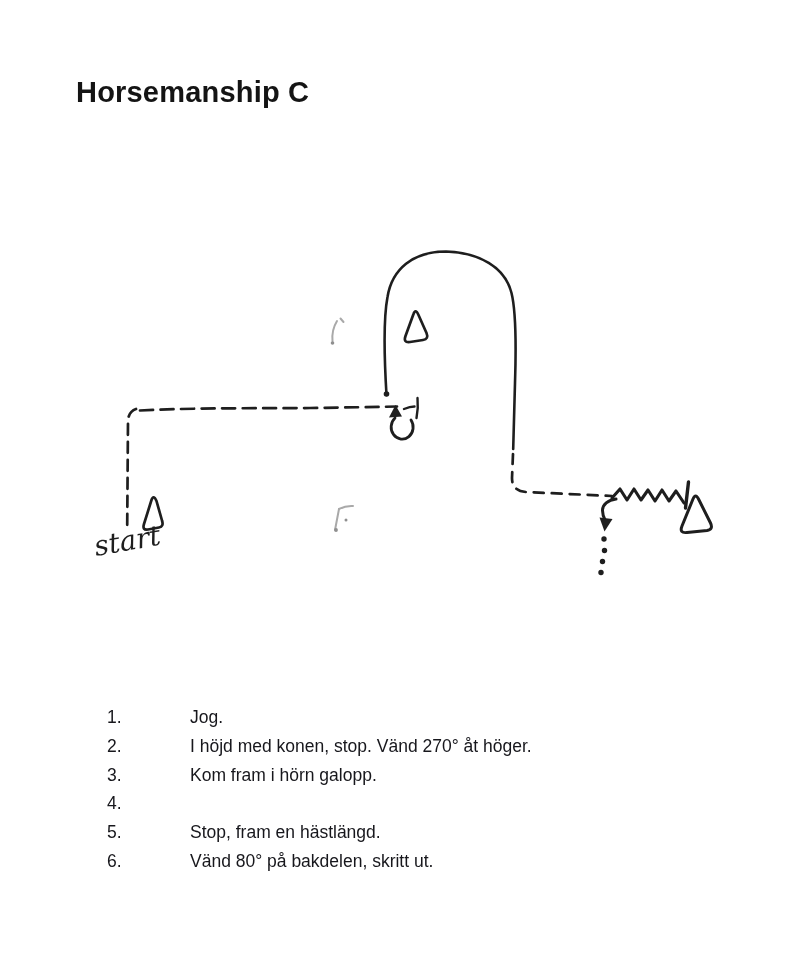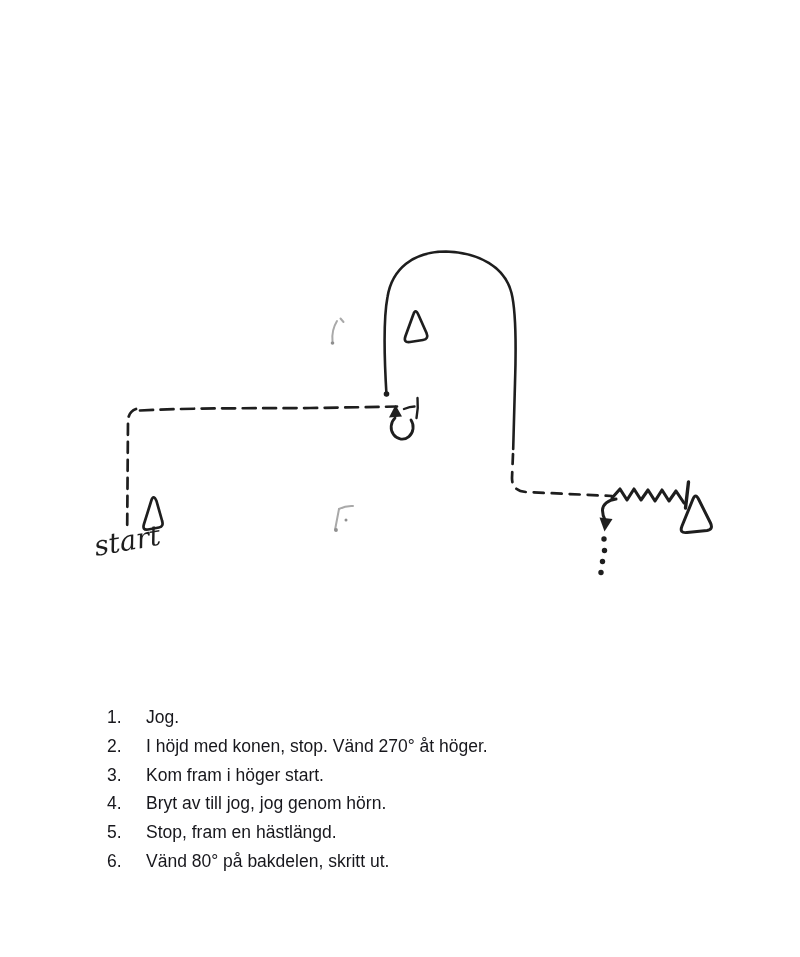--- a/index.html
+++ b/index.html
@@ -50,27 +50,29 @@
     display:flex;
     align-items:baseline;
     height:28.8px;
   }
   .instruction-num{
     width:39px;
     flex:0 0 39px;
   }
   .instruction-text{
     white-space:nowrap;
+    margin-left:44px;
   }
 </style>
 </head>
 <body>
 
 <div class="page">
 
+  <h1 class="doc-title">Horsemanship C</h1>
 
   <svg class="diagram" viewBox="0 0 800 957" xmlns="http://www.w3.org/2000/svg">
 
     <g>
       <path class="ink-stroke" stroke-width="2.6" d="M 386.5 395 C 384.5 362 383.5 318 387.5 297
            C 392 269 413 251.5 446 251.5
            C 479 252.5 505 267 511.5 293
            C 516.5 313 516 352 515 383
            C 514.4 406 513.6 430 513.2 449"></path>
       <circle class="ink-fill" cx="386.5" cy="394" r="2.8"></circle>
@@ -144,25 +146,24 @@
     <div class="instruction-row">
       <span class="instruction-num">1.</span>
       <span class="instruction-text">Jog.</span>
     </div>
     <div class="instruction-row">
       <span class="instruction-num">2.</span>
       <span class="instruction-text">I höjd med konen, stop. Vänd 270° åt höger.</span>
     </div>
     <div class="instruction-row">
       <span class="instruction-num">3.</span>
-      <span class="instruction-text">Kom fram i höger start.</span>
+      <span class="instruction-text">Kom fram i hörn galopp.</span>
     </div>
     <div class="instruction-row">
       <span class="instruction-num">4.</span>
-      <span class="instruction-text">Bryt av till jog, jog genom hörn.</span>
     </div>
     <div class="instruction-row">
       <span class="instruction-num">5.</span>
       <span class="instruction-text">Stop, fram en hästlängd.</span>
     </div>
     <div class="instruction-row">
       <span class="instruction-num">6.</span>
       <span class="instruction-text">Vänd 80° på bakdelen, skritt ut.</span>
     </div>
   </div>

